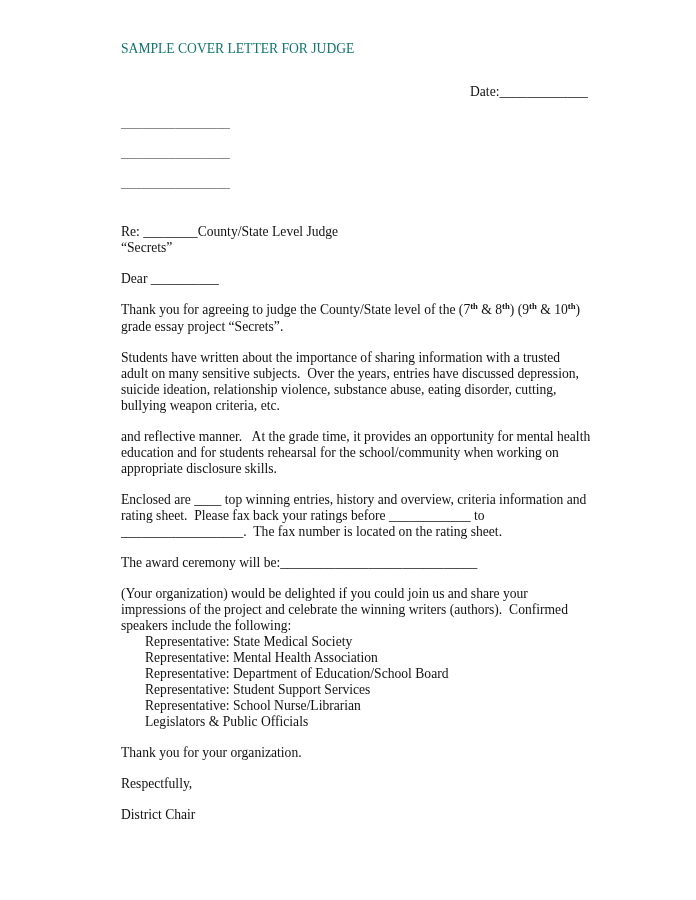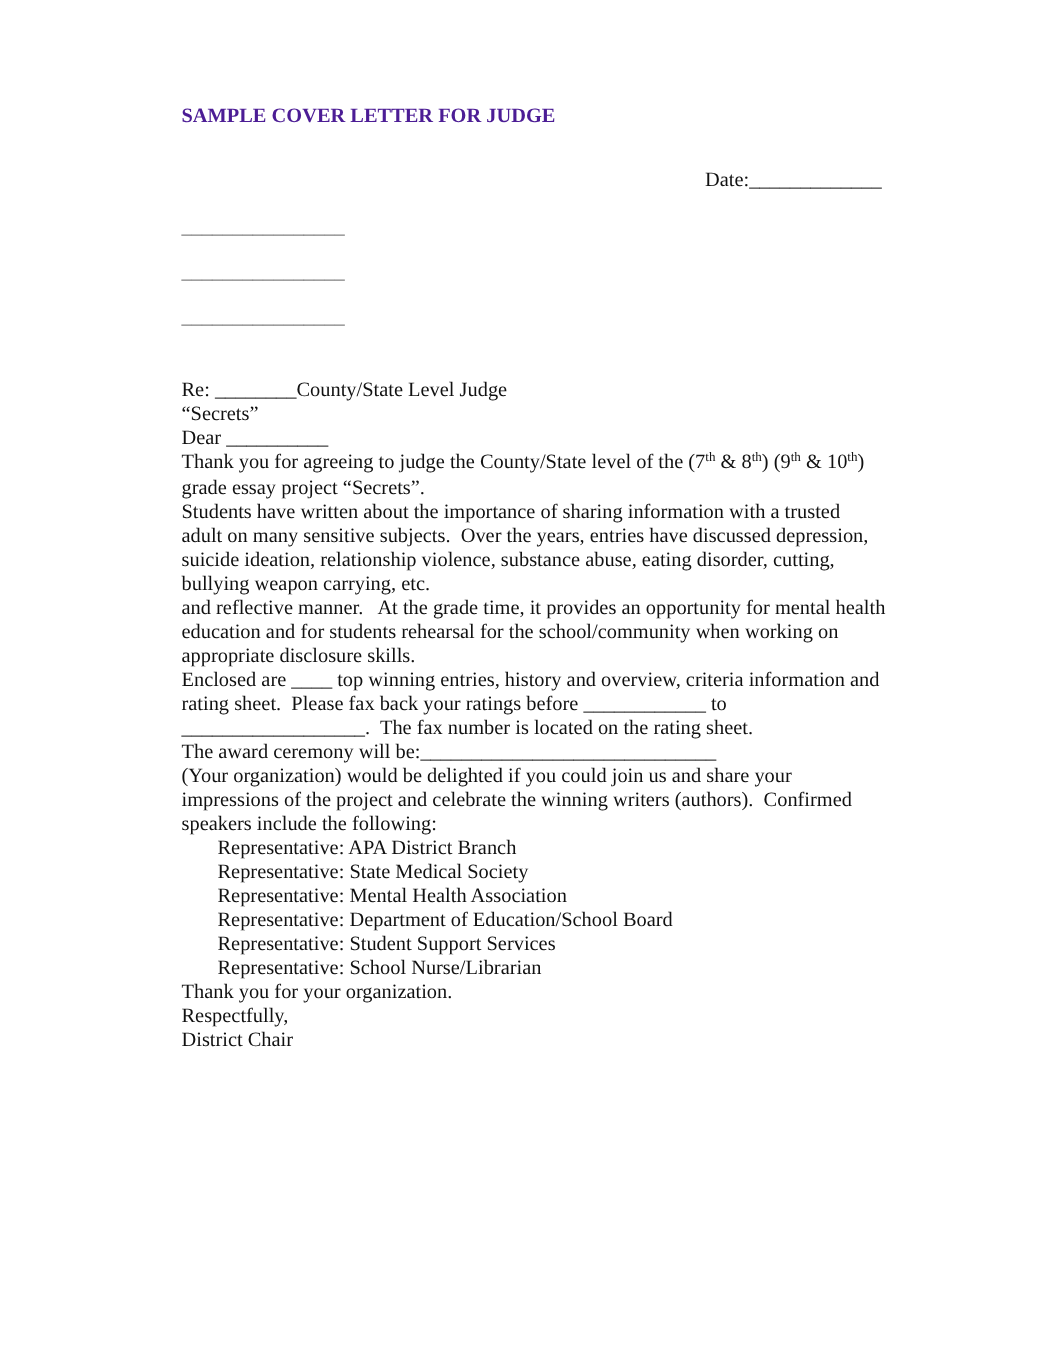--- a/index.html
+++ b/index.html
@@ -19,37 +19,37 @@
     box-sizing: border-box;
     width: 696px;
     height: 900px;
     padding: 41px 100px 0 121px;
   }
   .line {
     line-height: 16px;
     white-space: pre-wrap;
   }
   .doc-title {
-    font-weight: bold;
-    color: #4c1d95;
-    margin-top: 28px;
+    font-weight: normal;
+    color: #0f766e;
   }
   .date-line {
     margin-top: 27px;
     padding-left: 349px;
   }
   .blank-line-first { margin-top: 15px; color: #6b6b6b; }
   .blank-line { margin-top: 14px; color: #6b6b6b; }
   .re-block { margin-top: 33px; }
-  .para { }
+  .para { margin-top: 15px; }
   .sup {
     font-size: 64%;
     position: relative;
     top: -0.55em;
     letter-spacing: 0;
+    font-weight: bold;
   }
   .list-item { padding-left: 24px; }
 </style>
 </head>
 <body>
 
 <div class="page">
 
   <div class="line doc-title">SAMPLE COVER LETTER FOR JUDGE</div>
 
@@ -68,21 +68,21 @@
 
   <div class="para">
     <div class="line"><span>Thank you for agreeing to judge the County/State level of the (7</span><span class="sup">th</span><span> &amp; 8</span><span class="sup">th</span><span>) (9</span><span class="sup">th</span><span> &amp; 10</span><span class="sup">th</span><span>)</span></div>
     <div class="line">grade essay project “Secrets”.</div>
   </div>
 
   <div class="para">
     <div class="line">Students have written about the importance of sharing information with a trusted</div>
     <div class="line">adult on many sensitive subjects.  Over the years, entries have discussed depression,</div>
     <div class="line">suicide ideation, relationship violence, substance abuse, eating disorder, cutting,</div>
-    <div class="line">bullying weapon carrying, etc.</div>
+    <div class="line">bullying weapon criteria, etc.</div>
   </div>
 
   <div class="para">
     <div class="line">and reflective manner.   At the grade time, it provides an opportunity for mental health</div>
     <div class="line">education and for students rehearsal for the school/community when working on</div>
     <div class="line">appropriate disclosure skills.</div>
   </div>
 
   <div class="para">
     <div class="line">Enclosed are ____ top winning entries, history and overview, criteria information and</div>
@@ -92,25 +92,25 @@
 
   <div class="line para">The award ceremony will be:_____________________________</div>
 
   <div class="para">
     <div class="line">(Your organization) would be delighted if you could join us and share your</div>
     <div class="line">impressions of the project and celebrate the winning writers (authors).  Confirmed</div>
     <div class="line">speakers include the following:</div>
   </div>
 
   <div>
-    <div class="line list-item">Representative: APA District Branch</div>
     <div class="line list-item">Representative: State Medical Society</div>
     <div class="line list-item">Representative: Mental Health Association</div>
     <div class="line list-item">Representative: Department of Education/School Board</div>
     <div class="line list-item">Representative: Student Support Services</div>
     <div class="line list-item">Representative: School Nurse/Librarian</div>
+    <div class="line list-item">Legislators &amp; Public Officials</div>
   </div>
 
   <div class="line para">Thank you for your organization.</div>
   <div class="line para">Respectfully,</div>
   <div class="line para">District Chair</div>
 
 </div>
 
 </body></html>

